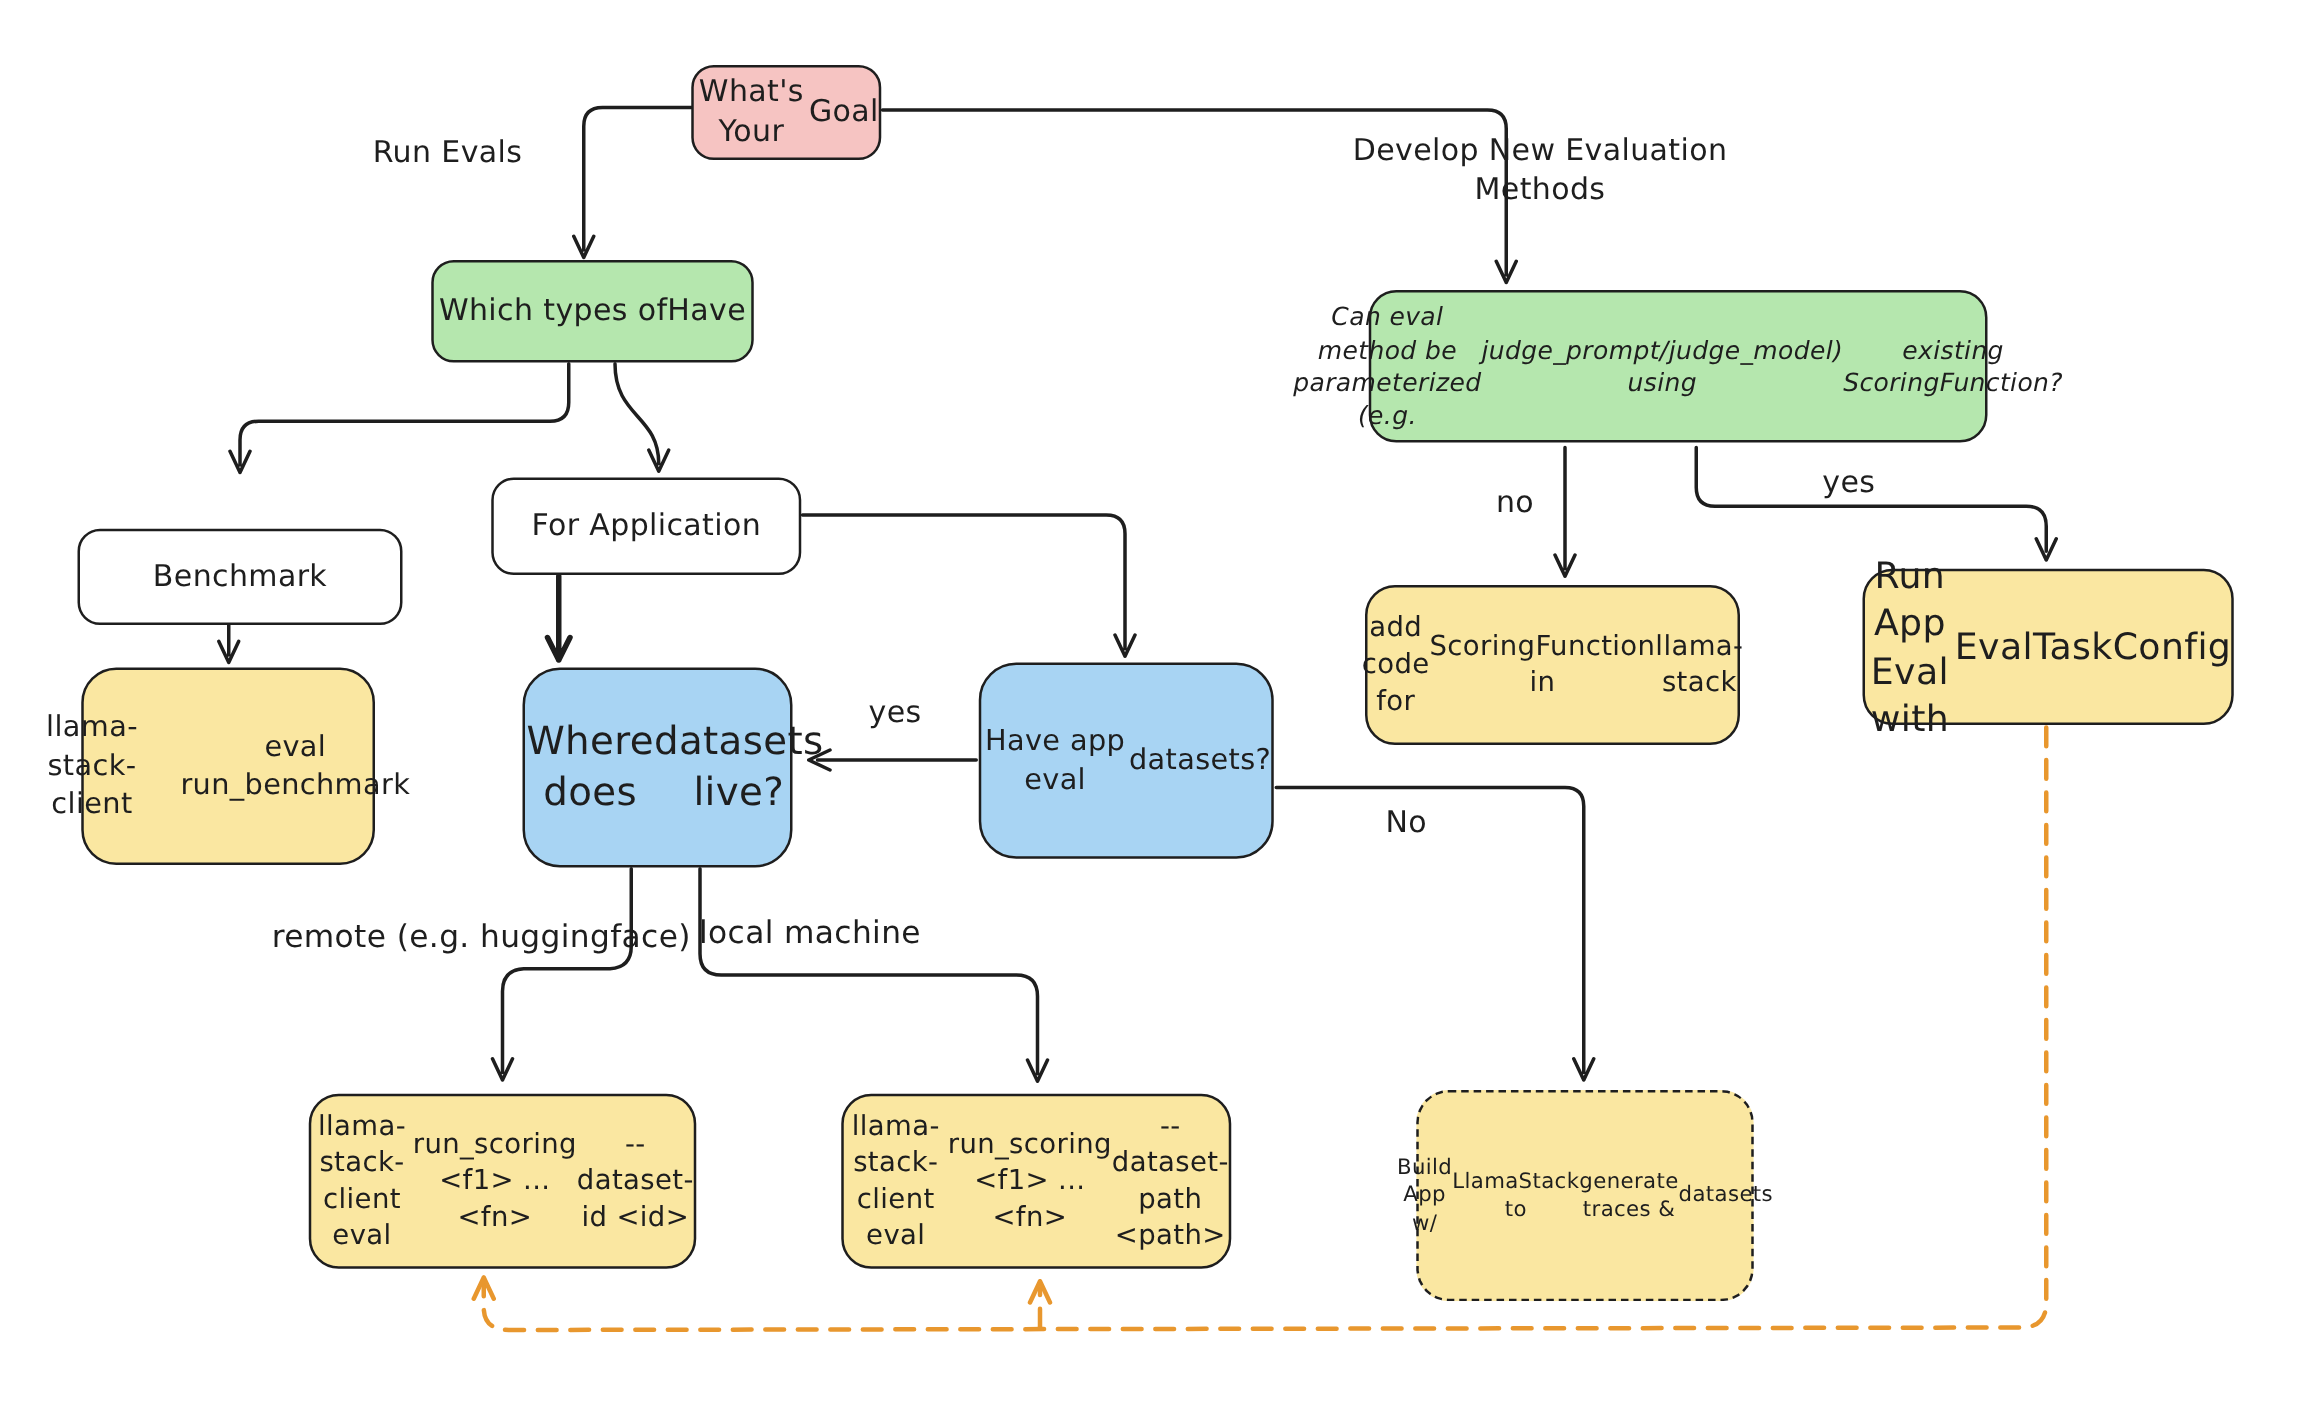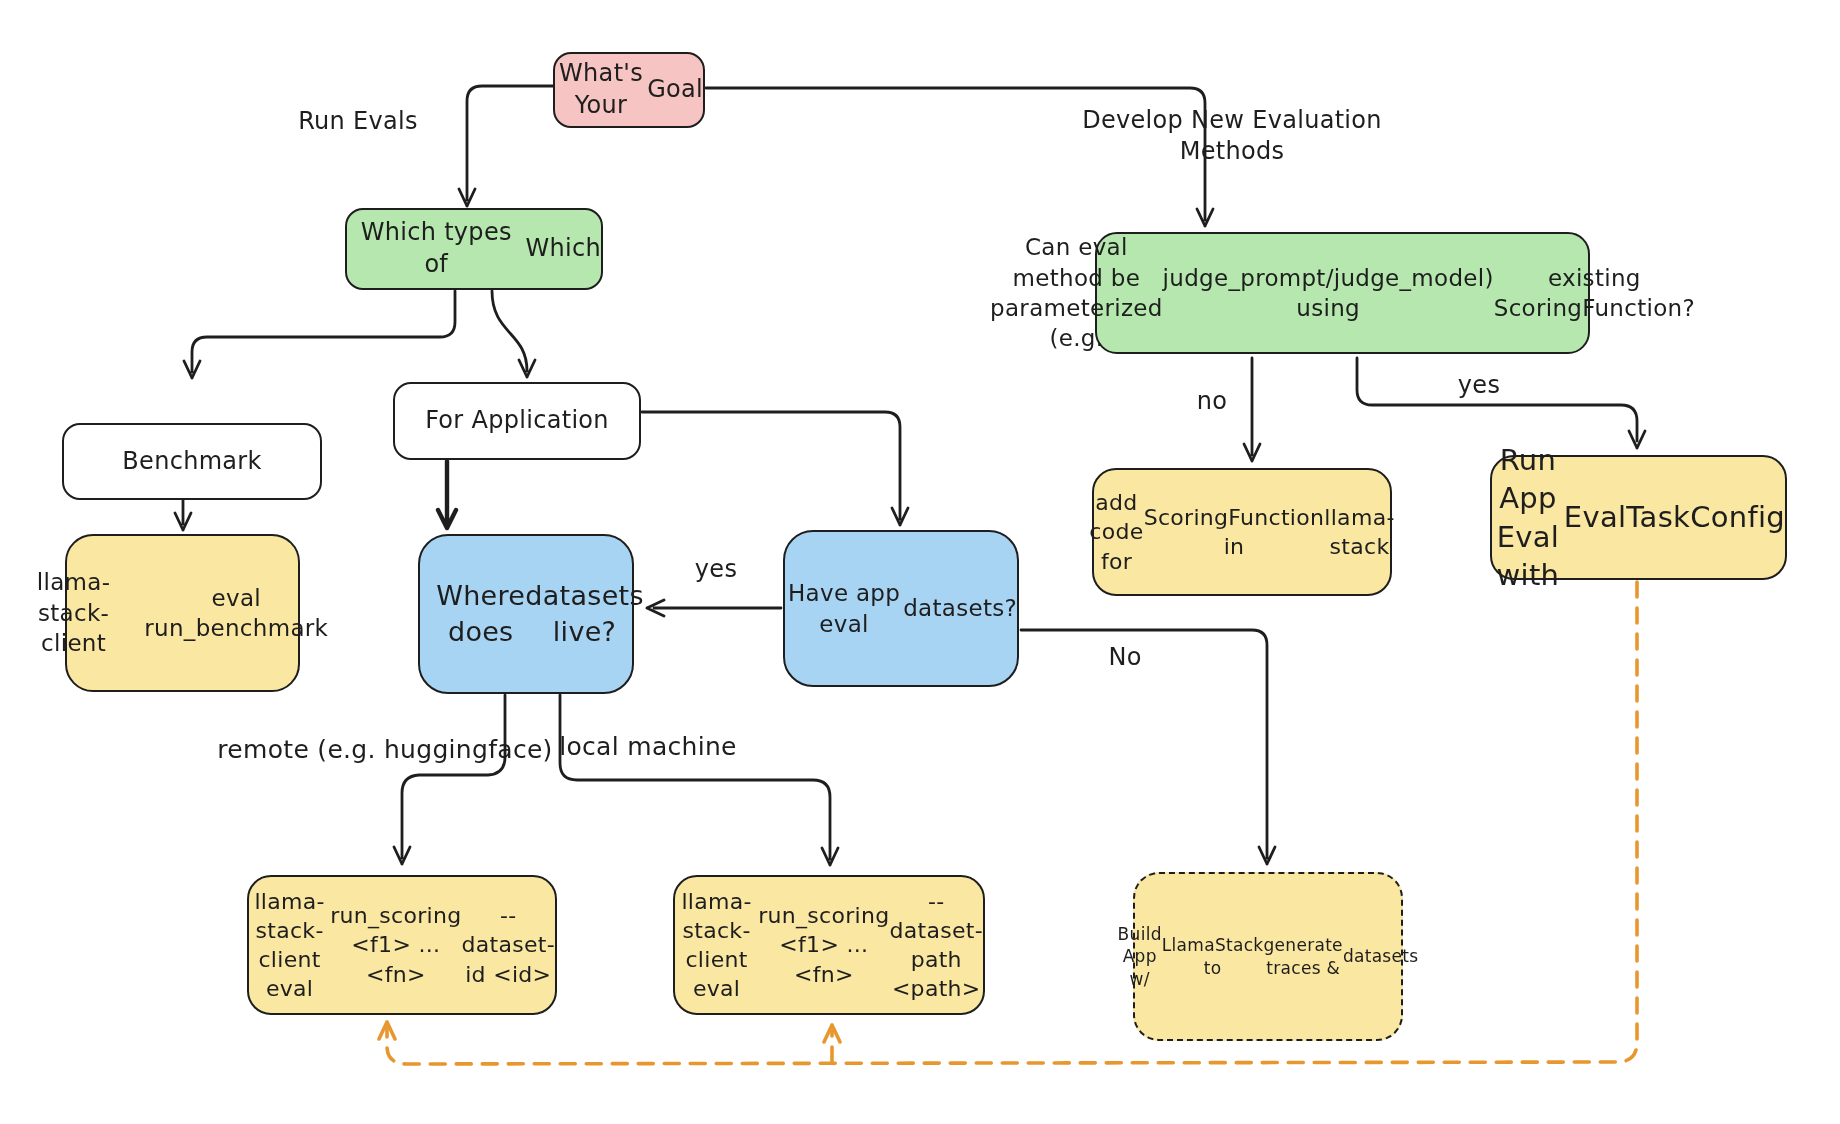--- a/index.html
+++ b/index.html
@@ -67,43 +67,43 @@
     <path class="orange-edge" d="M387 1022 L379 1039 M387 1022 L395 1039 M832 1025 L824 1042 M832 1025 L840 1042"></path>
   </svg>
 
   <div class="node pink" style="left:553px;top:52px;width:152px;height:76px;border-radius:18px;font-size:24px;">
       <div>What's Your</div>
       <div>Goal</div>
     </div>
 
   <div class="node green" style="left:345px;top:208px;width:258px;height:82px;border-radius:18px;font-size:24px;">
       <div>Which types of</div>
-      <div>Which</div>
+      <div>Have</div>
     </div>
 
-  <div class="node green" style="left:1095px;top:232px;width:495px;height:122px;border-radius:22px;font-size:23px;">
+  <div class="node green" style="left:1095px;top:232px;width:495px;height:122px;border-radius:22px;font-size:20px;font-style:italic;">
       <div>Can eval method be parameterized (e.g.</div>
       <div>judge_prompt/judge_model) using</div>
       <div>existing ScoringFunction?</div>
     </div>
 
   <div class="node white" style="left:62px;top:383px;width:260px;height:77px;border-radius:18px;font-size:24px;margin-top:40px;">
       <div>Benchmark</div>
     </div>
 
   <div class="node white" style="left:393px;top:382px;width:248px;height:78px;border-radius:18px;font-size:24px;">
       <div>For Application</div>
     </div>
 
   <div class="node yellow" style="left:65px;top:534px;width:235px;height:158px;border-radius:28px;font-size:23px;gap:34px;">
       <div>llama-stack-client</div>
       <div>eval run_benchmark</div>
     </div>
 
-  <div class="node blue" style="left:418px;top:534px;width:216px;height:160px;border-radius:30px;font-size:27px;padding-left:28px;">
+  <div class="node blue" style="left:418px;top:534px;width:216px;height:160px;border-radius:30px;font-size:31px;padding-left:28px;">
       <div>Where does</div>
       <div>datasets live?</div>
     </div>
 
   <div class="node blue" style="left:783px;top:530px;width:236px;height:157px;border-radius:30px;font-size:23px;">
       <div>Have app eval</div>
       <div>datasets?</div>
     </div>
 
   <div class="node yellow" style="left:1092px;top:468px;width:300px;height:128px;border-radius:24px;font-size:22px;">

